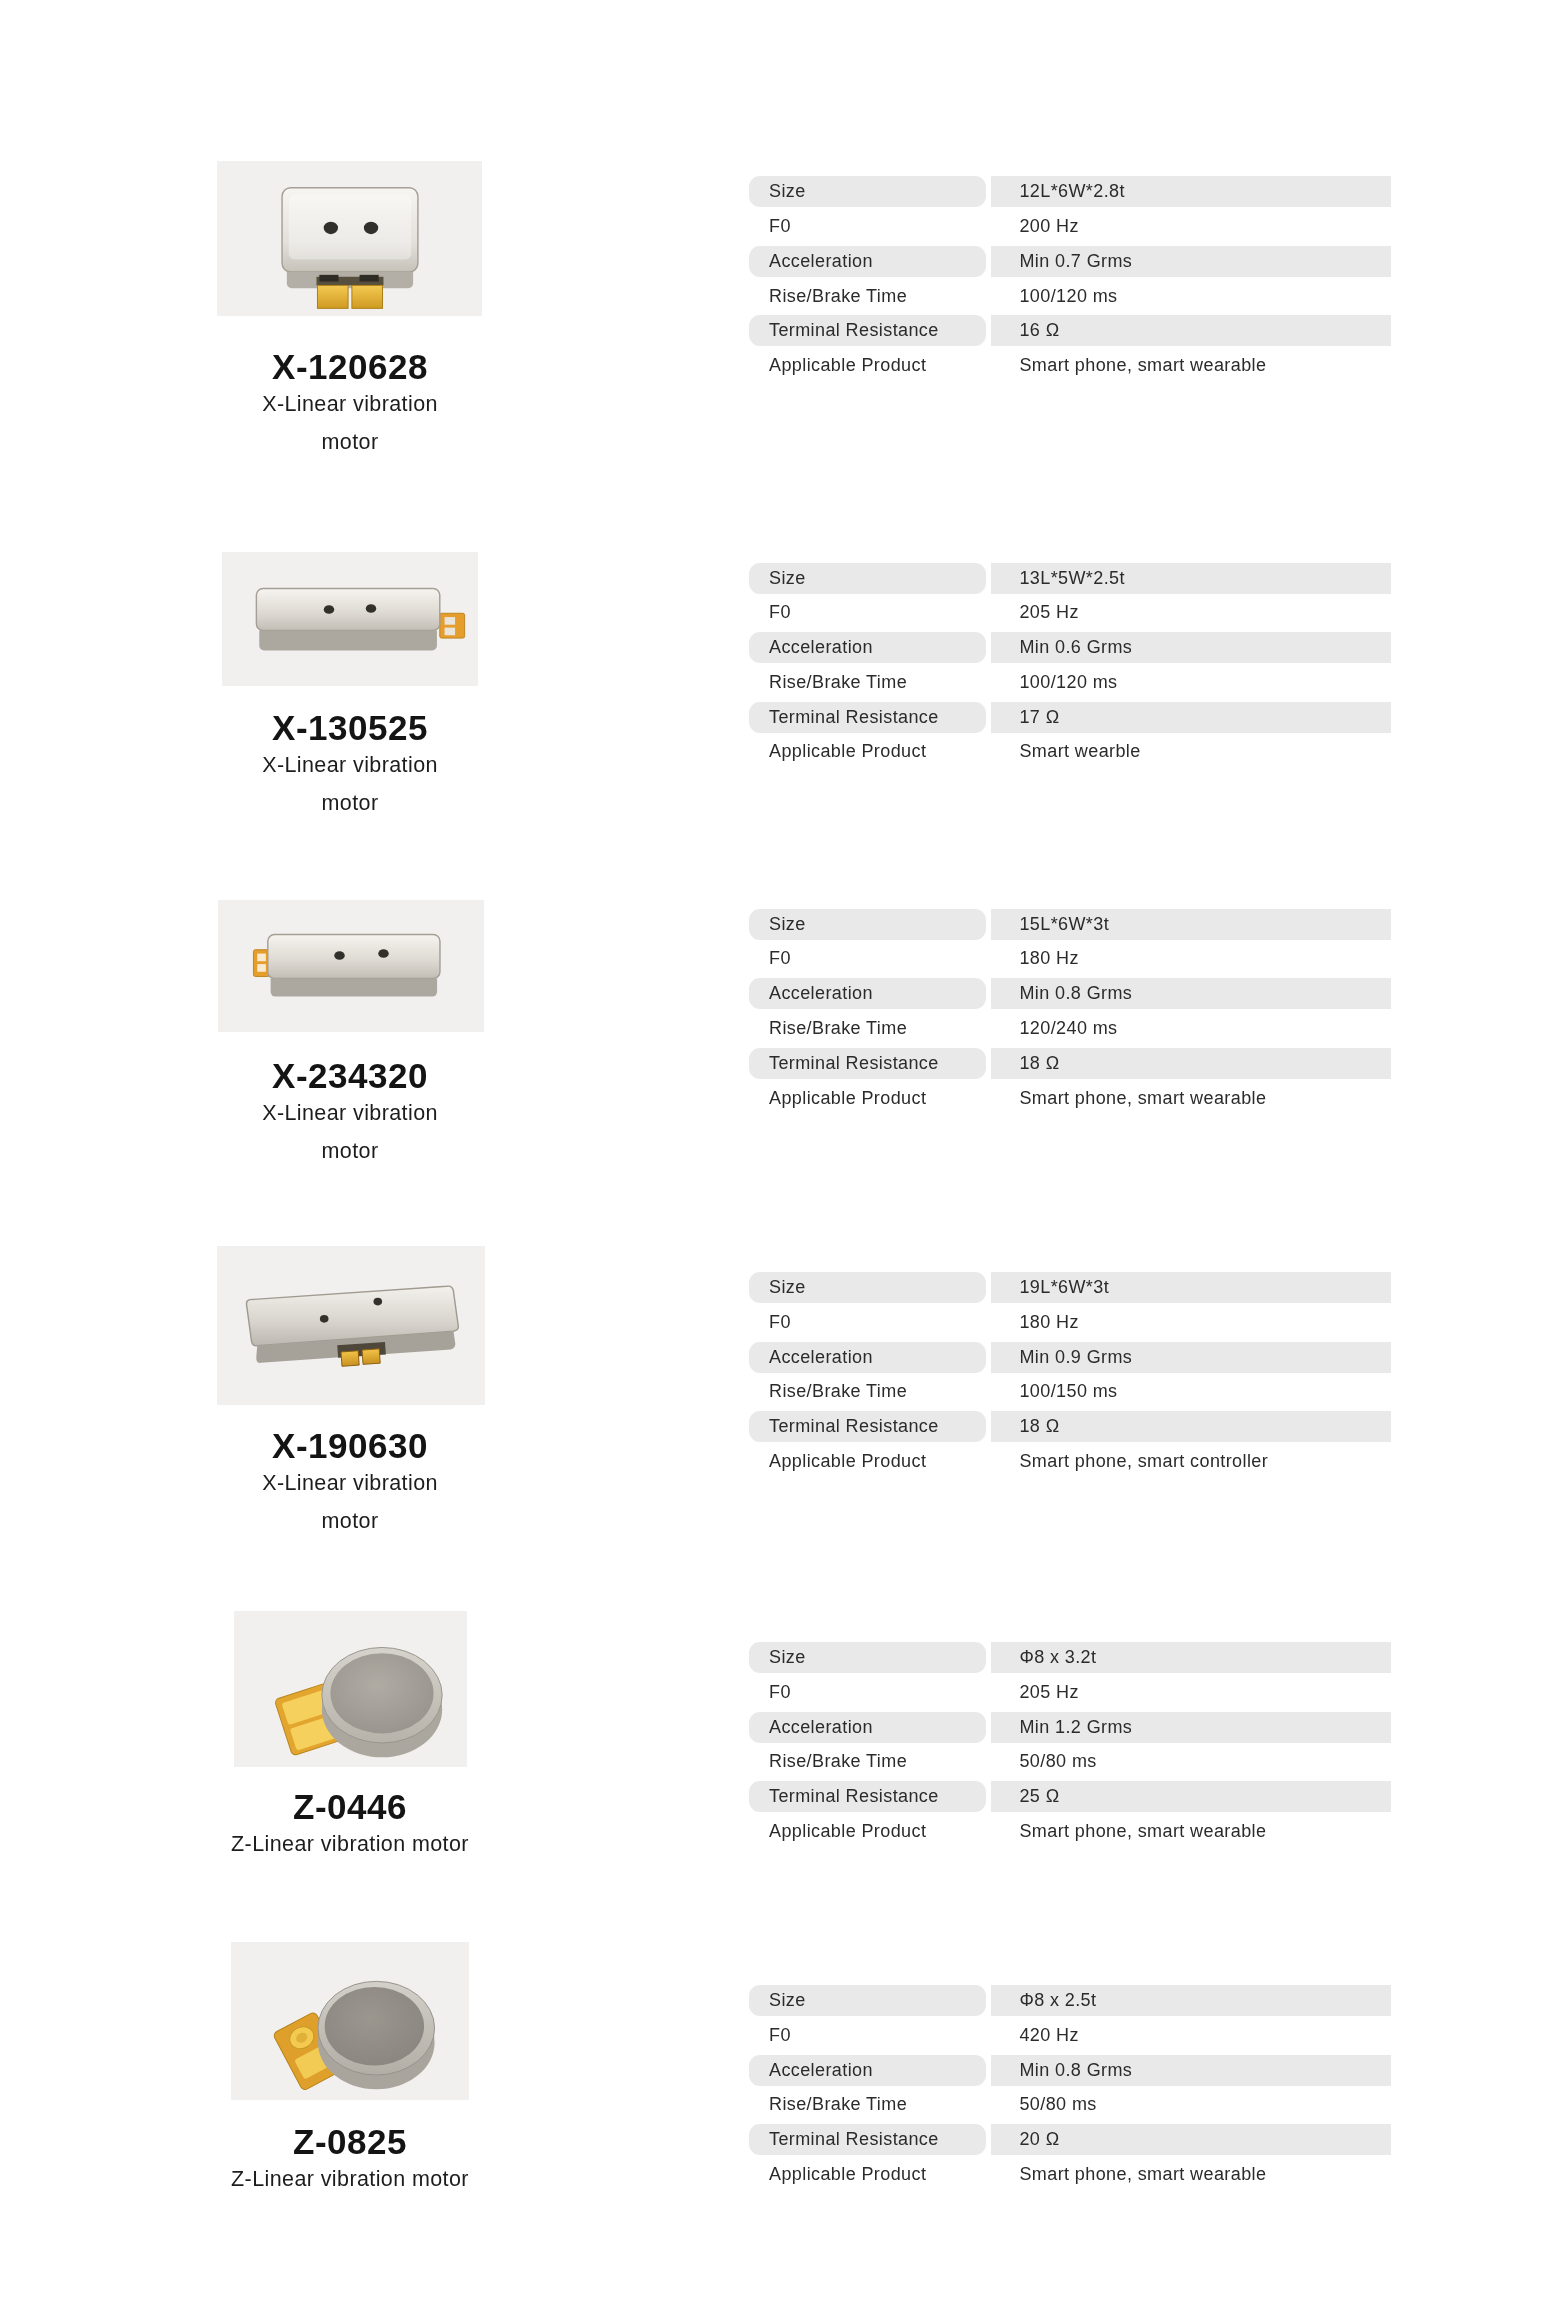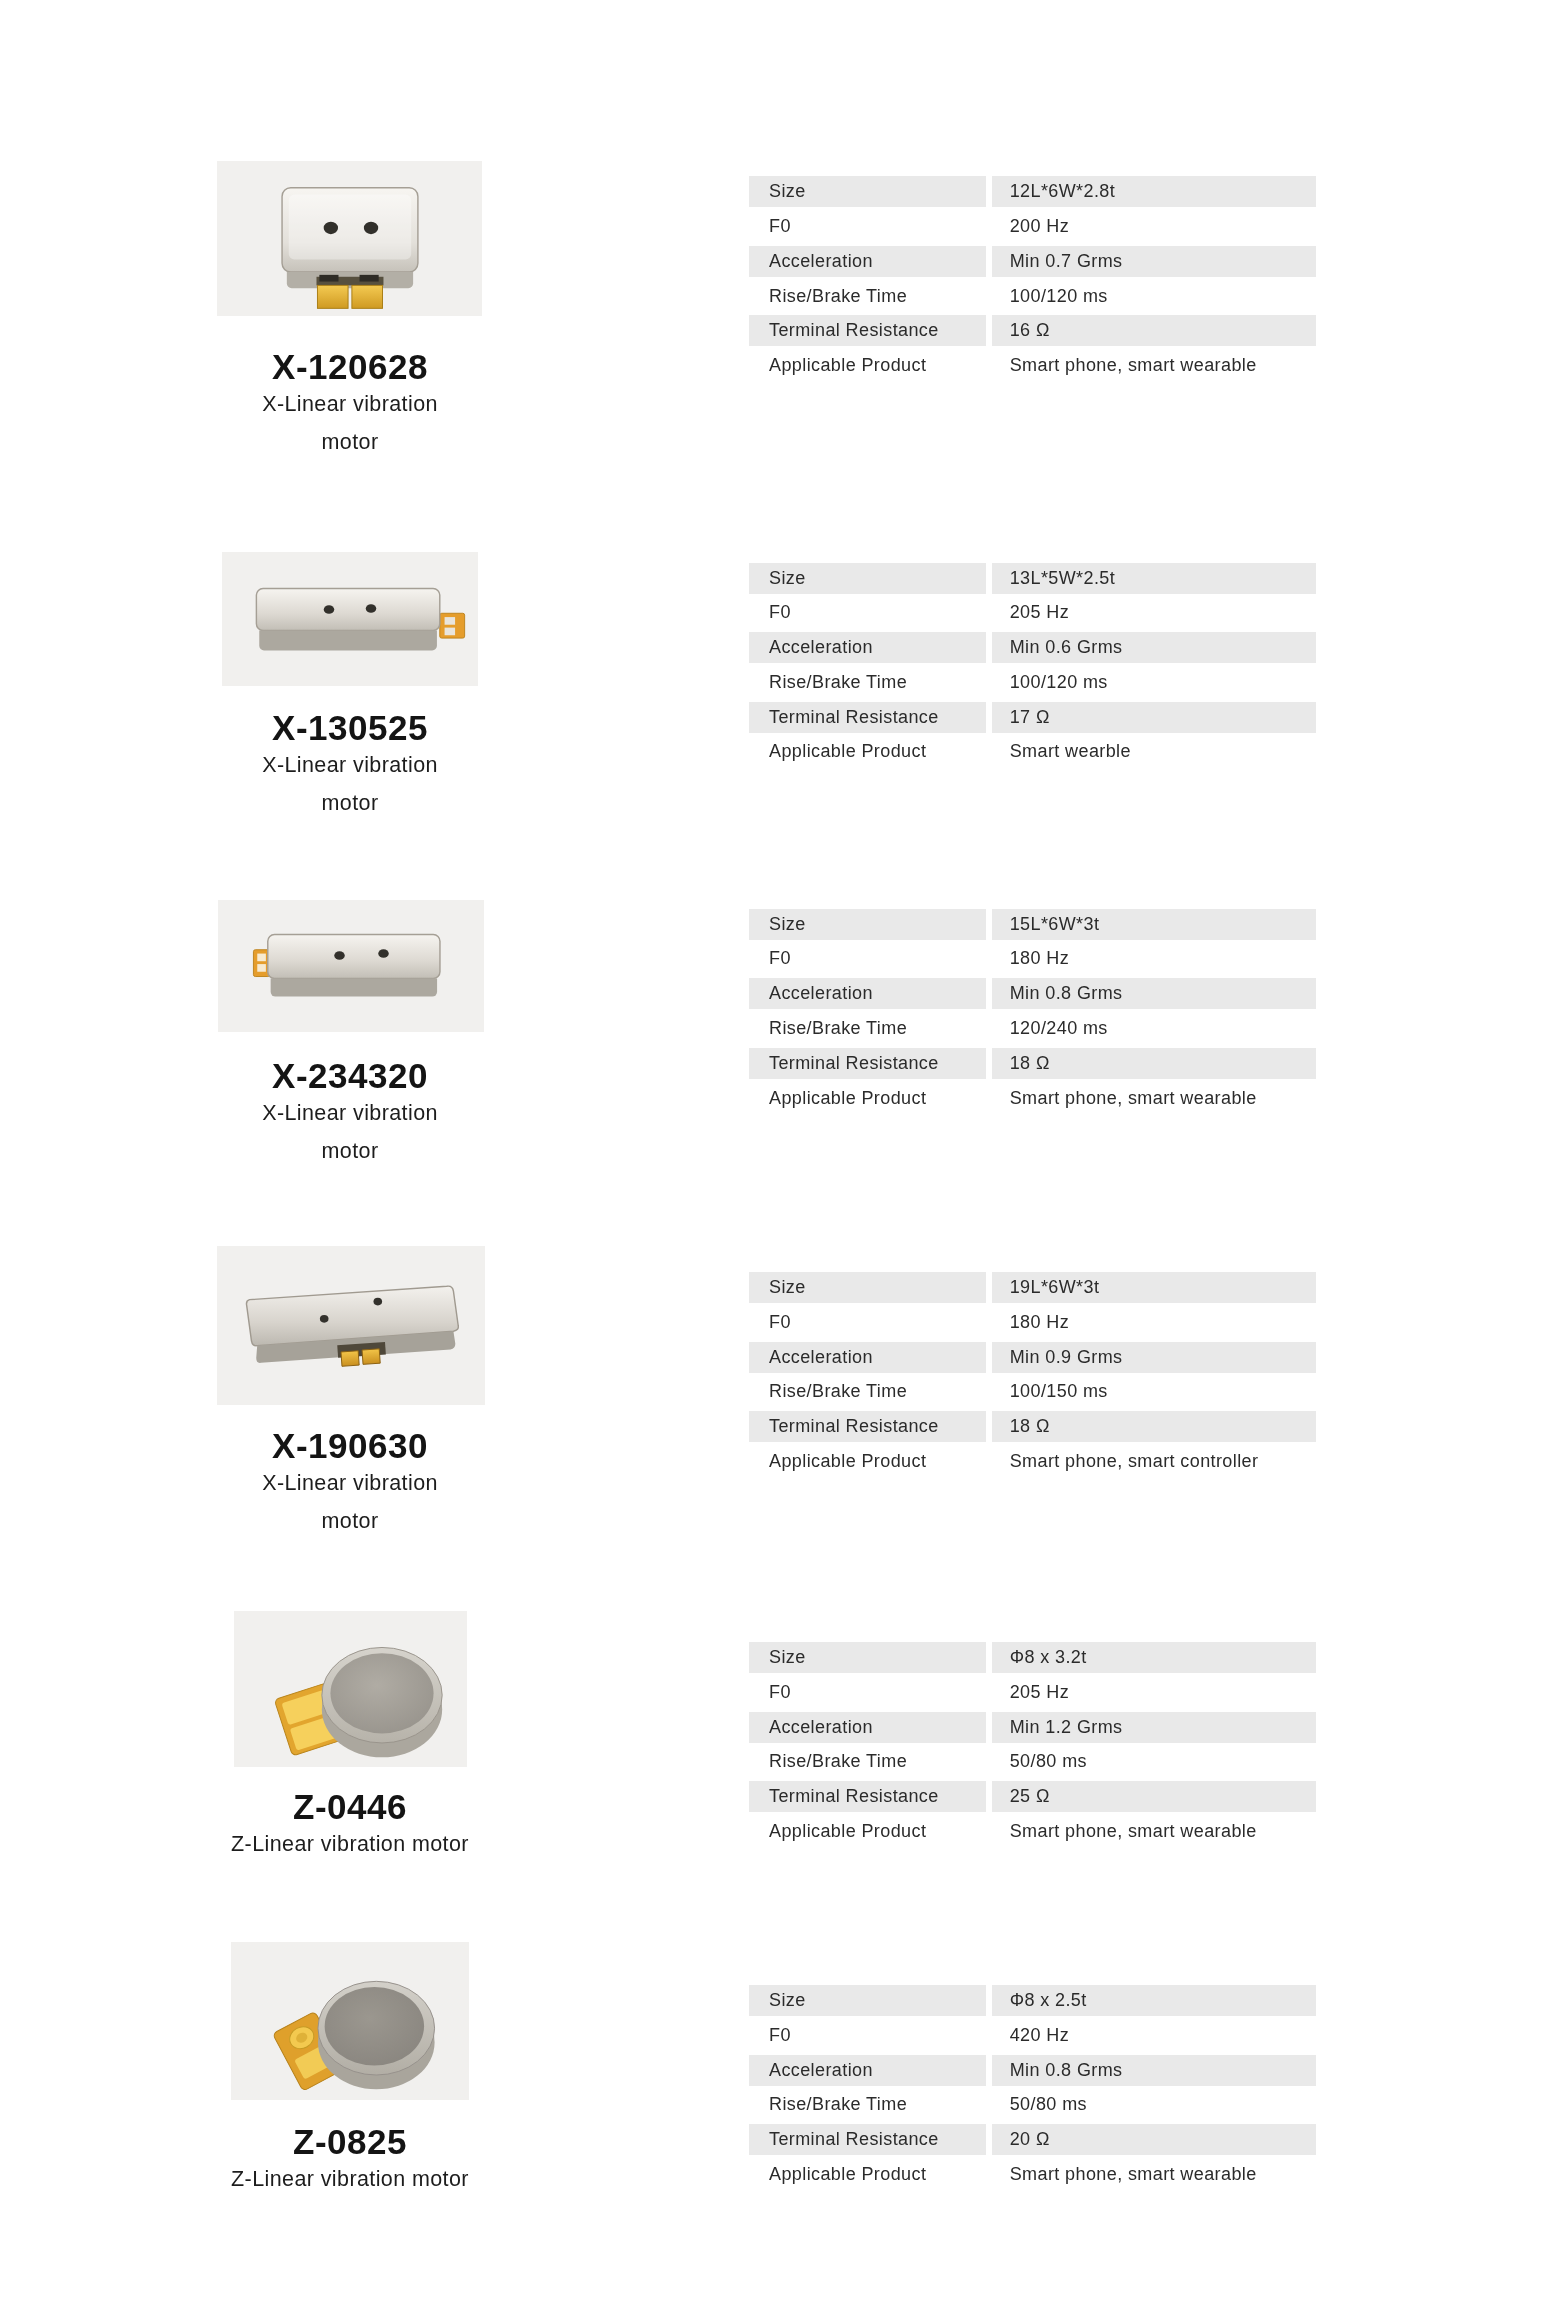--- a/index.html
+++ b/index.html
@@ -20,22 +20,22 @@
     line-height:31px;color:#141414;
   }
   .name{margin-top:3px;}
   .name-line{font-size:21.5px;line-height:38px;color:#1d1d1d;letter-spacing:0.4px;}
   .spec-table{position:absolute;left:749px;width:642px;}
   .spec-row{display:flex;gap:5.7px;height:31px;margin-bottom:3.8px;}
   .spec-row .cell{
     display:flex;align-items:center;font-size:18px;letter-spacing:0.4px;color:#2b2b2b;
     box-sizing:border-box;white-space:nowrap;
   }
-  .cell.label{width:237px;padding-left:20px;}
-  .cell.value{width:324px;padding-left:18px;}
+  .cell.label{width:237px;padding-left:20px;border-radius:11px;}
+  .cell.value{width:400px;padding-left:28px;}
   .spec-row.striped .cell{background:#e9e9e9;}
 </style>
 </head>
 <body>
 
 <main id="catalog">
     <section class="product" style="top: 161px;">
     <div class="media" style="left: 217px; top: 0px; width: 265px; height: 155px;">
         <svg viewBox="0 0 277 162" preserveAspectRatio="xMidYMid meet">
   <defs>

